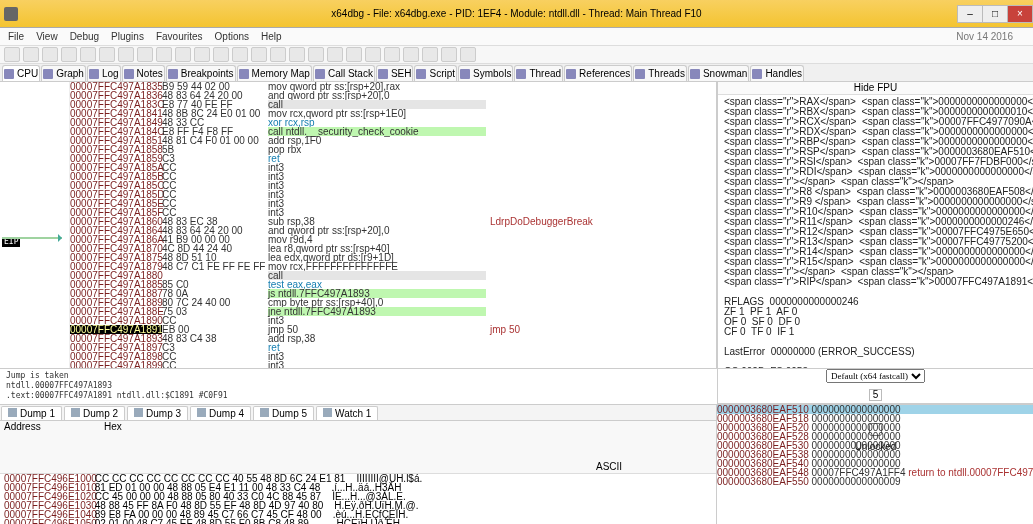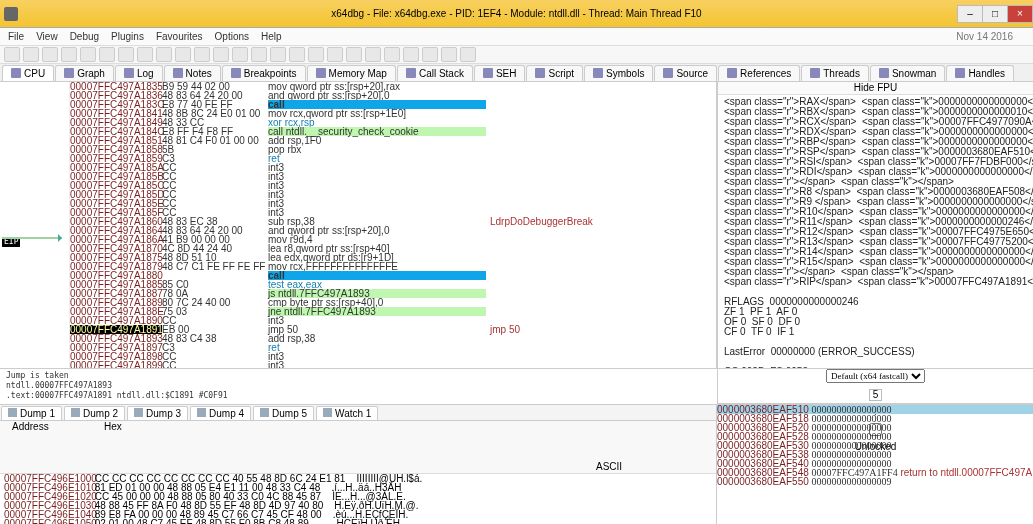--- a/index.html
+++ b/index.html
@@ -8,57 +8,57 @@
 .titlebar .icon { position:absolute; left:4px; width:14px; height:14px; background:#666; border-radius:2px; }
 .titlebar .winbtns { position:absolute; right:0; display:flex; }
 .titlebar .winbtns div { width:26px; height:18px; text-align:center; line-height:16px; background:#eee; border:1px solid #bbb; margin-left:-1px; font-size:10px; }
 .titlebar .winbtns .close { background:#c8423b; color:#fff; }
 .menubar { height:18px; background:#fafafa; border-bottom:1px solid #ddd; display:flex; align-items:center; padding:0 8px; }
 .menubar span { margin-right:12px; color:#333; cursor:default; }
 .menubar .date { margin-left:auto; color:#777; }
 .tbar { height:18px; background:#f7f7f7; border-bottom:1px solid #ddd; display:flex; align-items:center; padding:0 4px; gap:3px; overflow:hidden; }
 .tbar .b { width:16px; height:15px; background:#e8e8e8; border:1px solid #ccc; border-radius:2px; flex:none; }
 .tabs { height:18px; background:#f0f0f0; border-bottom:1px solid #ccc; display:flex; align-items:flex-end; padding-left:2px; }
-.tabs .tab { padding:2px 8px; border:1px solid #ccc; border-bottom:none; margin-right:1px; background:#f8f8f8; border-radius:3px 3px 0 0; display:flex; gap:3px; }
+.tabs .tab { padding:2px 1px; border:1px solid #ccc; border-bottom:none; margin-right:1px; background:#f8f8f8; border-radius:3px 3px 0 0; display:flex; align-items:center; gap:3px; }
 .tabs .tab.active { background:#fff; }
 .tabs .tab .ic { width:10px; height:10px; background:#88b; border-radius:1px; flex:none; }
 .main { display:flex; height:286px; }
 .cpu { flex:1; display:flex; overflow:hidden; border-right:1px solid #ccc; }
 .gutter { width:70px; background:#fff; border-right:1px solid #eee; position:relative; }
 .gutter .arrow { position:absolute; left:2px; top:155px; width:60px; height:2px; background:#9fd3a0; }
 .gutter .arrow::after { content:""; position:absolute; right:-4px; top:-3px; border:4px solid transparent; border-left-color:#4a9; }
 .gutter .eip { position:absolute; left:2px; top:155px; background:#000; color:#fff; font:8px/10px Consolas,monospace; padding:0 2px; }
 .listing { flex:1; overflow:hidden; font:8px/10px Consolas,monospace; white-space:pre; color:#333; }
 .listing .row { display:flex; height:9px; }
 .listing .addr { width:92px; color:#7a1e1e; }
 .listing .byt  { width:106px; color:#333; }
 .listing .asm  { flex:1; }
 .listing .addr.bp { background:#000; color:#ff9; }
-.hl-y { background:#0ea5e9;font-weight:bold; }
+.hl-y { background:#e5e5e5; }
 .hl-g { background:#bff7b0; }
 .hl-c { color:#157eb0; }
 .comment { width:230px; font:8px/10px Consolas,monospace; color:#a33; padding-left:4px; }
 .regs { width:316px; border-left:1px solid #ccc; overflow:hidden; font:8px/10px Consolas,monospace; }
 .regs .hide { text-align:center; border-bottom:1px solid #ddd; padding:1px 0; background:#fafafa; }
 .regs .body { padding:2px 6px; white-space:pre; color:#222; }
 .info { height:28px; border-top:1px solid #ccc; padding:2px 6px; font:8px/10px Consolas,monospace; color:#333; white-space:pre; }
 .dumps { display:flex; height:154px; border-top:1px solid #ccc; }
 .dump { flex:1; border-right:1px solid #ccc; display:flex; flex-direction:column; }
 .dumptabs { display:flex; background:#f4f4f4; border-bottom:1px solid #ccc;text-align:right; }
 .dumptabs .tab { padding:1px 6px; border:1px solid #ccc; border-bottom:none; margin:1px 1px 0 1px; background:#fff; border-radius:2px 2px 0 0; display:flex; gap:3px; }
 .dumptabs .tab .ic { width:9px; height:9px; background:#9ab; }
 .hexhdr { display:flex; background:#f8f8f8; border-bottom:1px solid #ddd; font:8px/12px Consolas,monospace; }
-.hexhdr div:first-child { width:104px; padding-left:12px; }
+.hexhdr div:first-child { width:104px; padding-left:4px; }
 .hexhdr div:nth-child(2) { flex:1; }
 .hexhdr div:last-child { width:120px;margin-top:40px; }
 .hexbody { flex:1; overflow:hidden; font:7px/9px Consolas,monospace; white-space:pre; padding-left:4px; }
 .hexbody .a { color:#7a1e1e; display:inline-block; width:88px; }
 .stack { width:316px; display:flex; font:8px/10px Consolas,monospace; overflow:hidden; }
 .stack .line { height:9px; white-space:pre; }
-.stack .a { color:#7a1e1e; } .stack .v { color:#333;font-family:Liberation Serif, serif; } .stack .hl { background:#9fd3e8; }
+.stack .a { color:#7a1e1e; } .stack .v { color:#333; } .stack .hl { background:#9fd3e8; }
 .stack .cm { color:#a33; }
 .right-top { height:36px; border-top:1px solid #ccc; border-bottom:1px solid #ccc; display:flex; align-items:center; padding:0 4px; font:8px/10px Consolas,monospace; gap:6px;flex-direction:column; }
 .right-top select { font:9px Consolas; flex:1; }
 .right-top .cnt { border:1px solid #bbb; padding:0 3px; }
 .right-list { font:8px/9px Consolas,monospace; padding:2px 6px; white-space:pre; }
 </style>
 </head>
 <body>
 
 <div class="titlebar">
@@ -146,21 +146,21 @@
     <div class="tab">
       <span class="ic"></span>
       <span>Script</span>
     </div>
     <div class="tab">
       <span class="ic"></span>
       <span>Symbols</span>
     </div>
     <div class="tab">
       <span class="ic"></span>
-      <span>Source</span>
+      <span>Thread</span>
     </div>
     <div class="tab">
       <span class="ic"></span>
       <span>References</span>
     </div>
     <div class="tab">
       <span class="ic"></span>
       <span>Threads</span>
     </div>
     <div class="tab">

